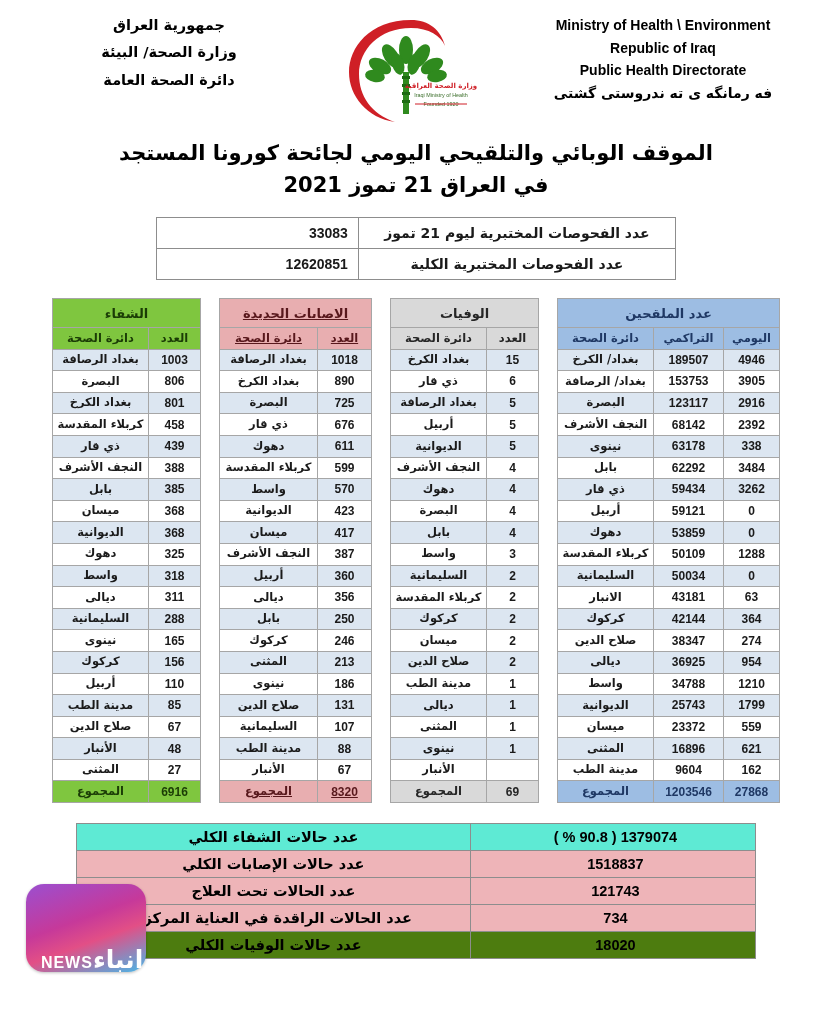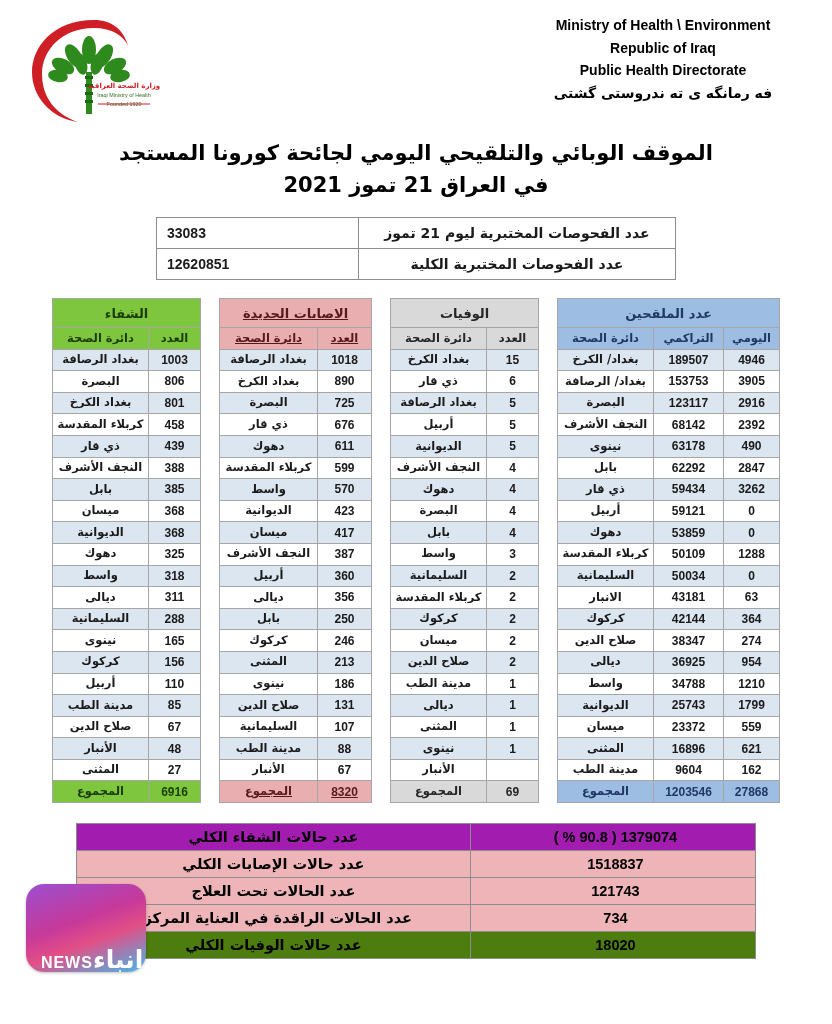--- a/index.html
+++ b/index.html
@@ -87,21 +87,21 @@
   }
   table.tests td {
     border: 1px solid #8d8d8d;
     height: 26px;
     font-size: 14px;
     font-weight: 700;
     padding: 2px 10px;
     background: #fff;
   }
   table.tests td.lbl { text-align: center; width: 62%; }
-  table.tests td.val { text-align: left; width: 38%; font-family: "Liberation Sans", sans-serif; }
+  table.tests td.val { text-align: right; width: 38%; font-family: "Liberation Sans", sans-serif; }
 
   
   .grid4 {
     display: flex;
     flex-direction: row;
     justify-content: center;
     align-items: flex-start;
     gap: 18px;
     margin-top: 18px;
     direction: rtl;
@@ -177,21 +177,21 @@
     height: 24px;
     font-size: 14.5px;
     font-weight: 700;
     text-align: center;
     padding: 1px 8px;
     color: #000;
   }
   table.summary col.c-lbl { width: 58%; }
   table.summary col.c-val { width: 42%; }
   table.summary td.val { font-family: "Liberation Sans", sans-serif; padding-left: 13px; }
-  tr.s-green td { background: #a21caf; }
+  tr.s-green td { background: #5eead4; }
   tr.s-pink  td { background: #eeb4b8; }
   tr.s-beige td { background: #4d7c0f; }
 
   
   .watermark {
     position: absolute;
     left: 26px;
     bottom: 52px;
     width: 88px;
     height: 88px;
@@ -229,20 +229,25 @@
     letter-spacing: 1px;
     font-family: "Liberation Sans", sans-serif;
     direction: ltr;
   }
 </style>
 </head>
 <body>
 
 <div class="masthead">
 
+  <div class="masthead-side masthead-ar">
+    <div>جمهورية العراق</div>
+    <div>وزارة الصحة/ البيئة</div>
+    <div>دائرة الصحة العامة</div>
+  </div>
 
   <div class="emblem">
     <svg width="150" height="112" viewBox="0 0 150 112" xmlns="http://www.w3.org/2000/svg">
 
       <path d="M70 6 C28 6 8 34 8 58 C8 82 26 104 54 108 C30 100 18 82 18 60 C18 36 38 14 70 14 C88 14 100 22 104 32 C100 16 88 6 70 6 Z" fill="#cf1f26"></path>
 
       <rect x="62" y="58" width="6" height="42" fill="#2f8a1e"></rect>
       <rect x="61" y="62" width="8" height="3" fill="#1d6a12"></rect>
       <rect x="61" y="70" width="8" height="3" fill="#1d6a12"></rect>
       <rect x="61" y="78" width="8" height="3" fill="#1d6a12"></rect>
@@ -329,26 +334,26 @@
           <td class="num">2916</td>
           <td class="num">123117</td>
           <td>البصرة</td>
         </tr>
         <tr>
           <td class="num">2392</td>
           <td class="num">68142</td>
           <td>النجف الأشرف</td>
         </tr>
         <tr>
-          <td class="num">490</td>
+          <td class="num">338</td>
           <td class="num">63178</td>
           <td>نينوى</td>
         </tr>
         <tr>
-          <td class="num">2847</td>
+          <td class="num">3484</td>
           <td class="num">62292</td>
           <td>بابل</td>
         </tr>
         <tr>
           <td class="num">3262</td>
           <td class="num">59434</td>
           <td>ذي قار</td>
         </tr>
         <tr>
           <td class="num">0</td>

